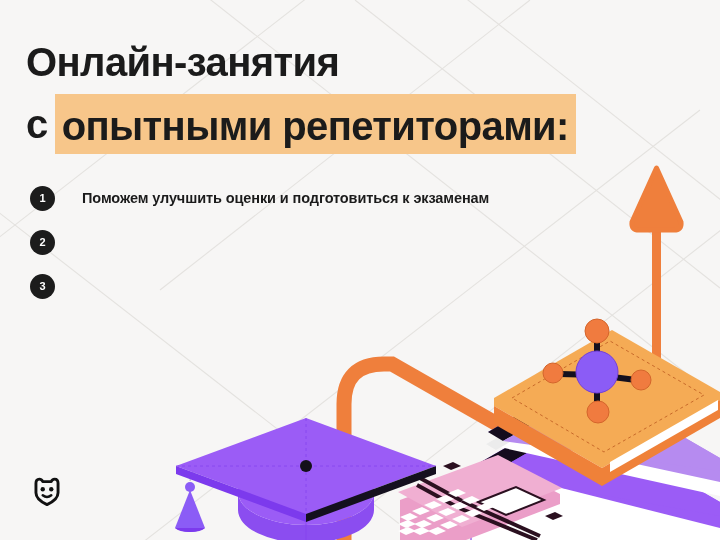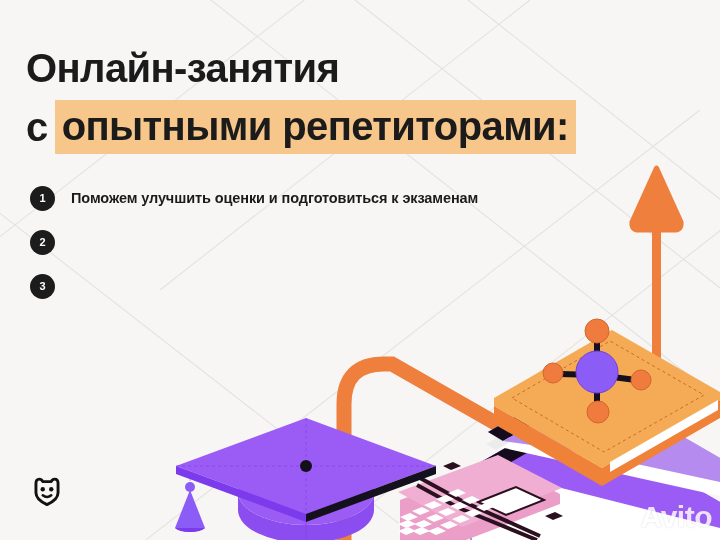--- a/index.html
+++ b/index.html
@@ -27,41 +27,40 @@
     inset: 0;
     pointer-events: none;
   }
 
   
   .headline {
     position: absolute;
     left: 26px;
     top: 38px;
     width: 660px;
-    margin-top: 6px;
   }
   .hl-line {
     font-size: 40px;
     line-height: 48px;
     font-weight: bold;
     color: #1b1b1b;
     letter-spacing: -0.6px;
     white-space: nowrap;
   }
   .hl-line2 {
     margin-top: 8px;
     display: flex;
     align-items: center;
   }
   .hl-prefix {
     padding-right: 7px;
   }
   .hl-mark {
     background: #f7c68a;
-    padding: 2px 7px 4px 7px;
+    padding: 8px 7px 4px 7px;
     display: inline-block;
   }
 
   
   .bullets {
     position: absolute;
     left: 30px;
     top: 176px;
     width: 600px;
   }
@@ -77,21 +76,21 @@
     background: #1c1c1c;
     color: #ffffff;
     font-size: 11px;
     font-weight: bold;
     display: flex;
     align-items: center;
     justify-content: center;
     flex: 0 0 auto;
   }
   .bullet-text {
-    margin-left: 16px;
+    margin-left: 27px;
     font-size: 14.5px;
     font-weight: bold;
     color: #1b1b1b;
     letter-spacing: -0.1px;
     white-space: nowrap;
   }
 
   
   .illustration {
     position: absolute;
@@ -300,23 +299,14 @@
   </svg>
 
   <svg class="bear-logo" viewBox="0 0 40 40" width="34" height="34">
     <path d="M7 11 Q7 6 11 6 Q14 6 15 9 L25 9 Q26 6 29 6 Q33 6 33 11
              L33 22 Q33 30 20 36 Q7 30 7 22 Z" fill="none" stroke="#111111" stroke-width="3.4" stroke-linejoin="round"></path>
     <circle cx="15" cy="18" r="2.6" fill="#111111"></circle>
     <circle cx="25" cy="18" r="2.6" fill="#111111"></circle>
     <path d="M15 25 Q20 29 25 25" stroke="#111111" stroke-width="3" fill="none" stroke-linecap="round"></path>
   </svg>
 
-  <div class="avito-mark">
-    <svg class="avito-dots" viewBox="0 0 40 40" width="34" height="34">
-      <circle cx="13" cy="12" r="7" fill="#ffffff" opacity="0.9"></circle>
-      <circle cx="28" cy="15" r="5" fill="#ffffff" opacity="0.9"></circle>
-      <circle cx="14" cy="28" r="9" fill="#ffffff" opacity="0.9"></circle>
-      <circle cx="29" cy="30" r="5" fill="#ffffff" opacity="0.9"></circle>
-    </svg>
-    <span class="avito-word">Avito</span>
-  </div>
 
 </div>
 
 </body></html>

